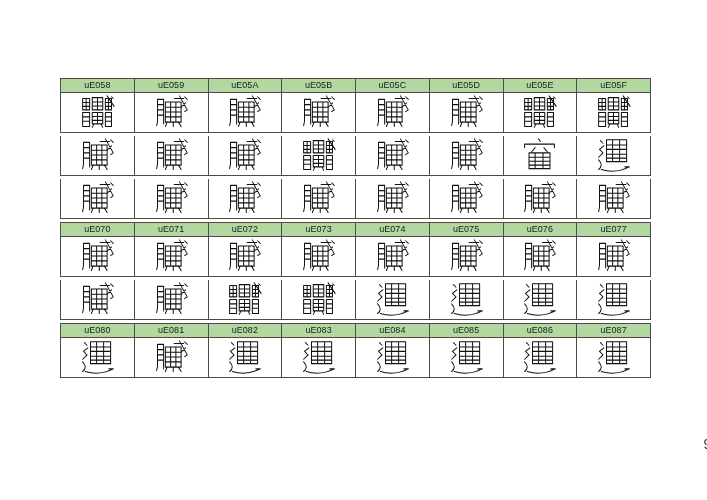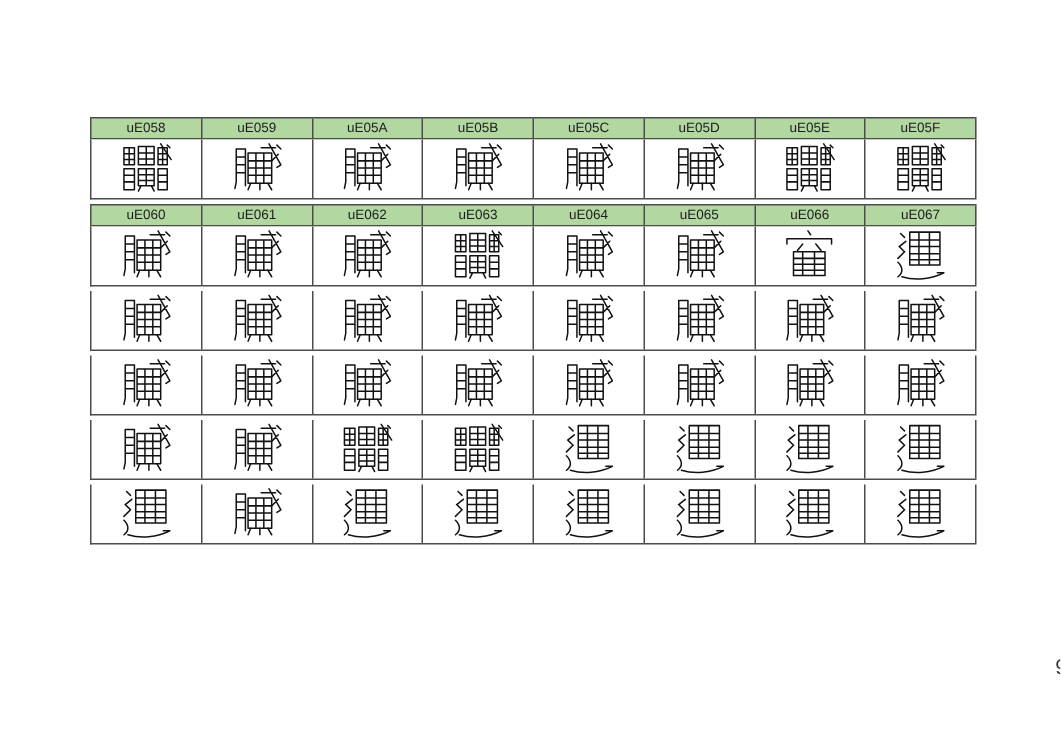--- a/index.html
+++ b/index.html
@@ -162,30 +162,20 @@
               <path d="M29 4 H36 M29 4 V17 M36 4 V17 M29 17 H36 M29 8.5 H36 M29 13 H36 M32.5 4 V17" fill="none" stroke="#121212" stroke-width="1.15" stroke-linecap="round"></path>
               <path d="M3 20 H11 M3 20 V36 M11 20 V36 M3 36 H11 M3 25 H11 M3 30 H11" fill="none" stroke="#121212" stroke-width="1.15" stroke-linecap="round"></path>
               <path d="M14 20 H26 M14 20 V33 M26 20 V33 M14 33 H26 M14 24.5 H26 M14 29 H26 M20 20 V33 M16 33 L14 37 M24 33 L26 37" fill="none" stroke="#121212" stroke-width="1.15" stroke-linecap="round"></path>
               <path d="M29 20 H36 M29 20 V36 M36 20 V36 M29 36 H36 M29 25 H36 M29 30 H36" fill="none" stroke="#121212" stroke-width="1.15" stroke-linecap="round"></path>
               <path d="M31 1 L39 13 M36 2 L38 4" fill="none" stroke="#121212" stroke-width="1.15" stroke-linecap="round"></path>
             </svg>
           </div>
         </div>
       </div>
       <div class="row-group">
-        <div class="header-row">
-          <div class="code-cell">uE060</div>
-          <div class="code-cell">uE061</div>
-          <div class="code-cell">uE062</div>
-          <div class="code-cell">uE063</div>
-          <div class="code-cell">uE064</div>
-          <div class="code-cell">uE065</div>
-          <div class="code-cell">uE066</div>
-          <div class="code-cell">uE067</div>
-        </div>
         <div class="glyph-row">
           <div class="glyph-cell">
             <svg viewBox="0 0 40 40">
               <path d="M4 5 H11 M4 5 V30 M11 5 V33 M4 11 H11 M4 17 H11 M4 23 H11 M4 30 L3 35" fill="none" stroke="#121212" stroke-width="1.15" stroke-linecap="round"></path>
               <path d="M13 8 H31 M13 8 V31 M31 8 V31 M13 31 H31 M13 14 H31 M13 19.5 H31 M13 25 H31 M19 8 V31 M25 8 V31" fill="none" stroke="#121212" stroke-width="1.15" stroke-linecap="round"></path>
               <path d="M15 31 L13 36 M22 31 V36 M28 31 L31 36" fill="none" stroke="#121212" stroke-width="1.15" stroke-linecap="round"></path>
               <path d="M23 4 H34 M29 1 L38 17 M38 17 L35 19 M36 9 L31 14 M35 2 L38 5" fill="none" stroke="#121212" stroke-width="1.15" stroke-linecap="round"></path>
             </svg>
           </div>
           <div class="glyph-cell">
@@ -310,20 +300,30 @@
             <svg viewBox="0 0 40 40">
               <path d="M4 5 H11 M4 5 V30 M11 5 V33 M4 11 H11 M4 17 H11 M4 23 H11 M4 30 L3 35" fill="none" stroke="#121212" stroke-width="1.15" stroke-linecap="round"></path>
               <path d="M13 8 H31 M13 8 V31 M31 8 V31 M13 31 H31 M13 14 H31 M13 19.5 H31 M13 25 H31 M19 8 V31 M25 8 V31" fill="none" stroke="#121212" stroke-width="1.15" stroke-linecap="round"></path>
               <path d="M15 31 L13 36 M22 31 V36 M28 31 L31 36" fill="none" stroke="#121212" stroke-width="1.15" stroke-linecap="round"></path>
               <path d="M23 4 H34 M29 1 L38 17 M38 17 L35 19 M36 9 L31 14 M35 2 L38 5" fill="none" stroke="#121212" stroke-width="1.15" stroke-linecap="round"></path>
             </svg>
           </div>
         </div>
       </div>
       <div class="row-group">
+        <div class="header-row">
+          <div class="code-cell">uE070</div>
+          <div class="code-cell">uE071</div>
+          <div class="code-cell">uE072</div>
+          <div class="code-cell">uE073</div>
+          <div class="code-cell">uE074</div>
+          <div class="code-cell">uE075</div>
+          <div class="code-cell">uE076</div>
+          <div class="code-cell">uE077</div>
+        </div>
         <div class="glyph-row">
           <div class="glyph-cell">
             <svg viewBox="0 0 40 40">
               <path d="M4 5 H11 M4 5 V30 M11 5 V33 M4 11 H11 M4 17 H11 M4 23 H11 M4 30 L3 35" fill="none" stroke="#121212" stroke-width="1.15" stroke-linecap="round"></path>
               <path d="M13 8 H31 M13 8 V31 M31 8 V31 M13 31 H31 M13 14 H31 M13 19.5 H31 M13 25 H31 M19 8 V31 M25 8 V31" fill="none" stroke="#121212" stroke-width="1.15" stroke-linecap="round"></path>
               <path d="M15 31 L13 36 M22 31 V36 M28 31 L31 36" fill="none" stroke="#121212" stroke-width="1.15" stroke-linecap="round"></path>
               <path d="M23 4 H34 M29 1 L38 17 M38 17 L35 19 M36 9 L31 14 M35 2 L38 5" fill="none" stroke="#121212" stroke-width="1.15" stroke-linecap="round"></path>
             </svg>
           </div>
           <div class="glyph-cell">
@@ -452,20 +452,30 @@
             <svg viewBox="0 0 40 40">
               <path d="M5 3 L8 6" fill="none" stroke="#121212" stroke-width="1.15" stroke-linecap="round"></path>
               <path d="M9 9 L4 13 L8 17 L3 22" fill="none" stroke="#121212" stroke-width="1.15" stroke-linecap="round"></path>
               <path d="M3 25 C7 29 7 33 3 36 M6 36 C16 39 28 38 38 33 M33 33 L38 33" fill="none" stroke="#121212" stroke-width="1.15" stroke-linecap="round"></path>
               <path d="M12 2 H35 M12 2 V27 M35 2 V27 M12 27 H35 M12 8 H35 M12 13 H35 M12 18.5 H35 M12 23 H35 M19 2 V27 M27 2 V27" fill="none" stroke="#121212" stroke-width="1.15" stroke-linecap="round"></path>
             </svg>
           </div>
         </div>
       </div>
       <div class="row-group">
+        <div class="header-row">
+          <div class="code-cell">uE080</div>
+          <div class="code-cell">uE081</div>
+          <div class="code-cell">uE082</div>
+          <div class="code-cell">uE083</div>
+          <div class="code-cell">uE084</div>
+          <div class="code-cell">uE085</div>
+          <div class="code-cell">uE086</div>
+          <div class="code-cell">uE087</div>
+        </div>
         <div class="glyph-row">
           <div class="glyph-cell">
             <svg viewBox="0 0 40 40">
               <path d="M5 3 L8 6" fill="none" stroke="#121212" stroke-width="1.15" stroke-linecap="round"></path>
               <path d="M9 9 L4 13 L8 17 L3 22" fill="none" stroke="#121212" stroke-width="1.15" stroke-linecap="round"></path>
               <path d="M3 25 C7 29 7 33 3 36 M6 36 C16 39 28 38 38 33 M33 33 L38 33" fill="none" stroke="#121212" stroke-width="1.15" stroke-linecap="round"></path>
               <path d="M12 2 H35 M12 2 V27 M35 2 V27 M12 27 H35 M12 8 H35 M12 13 H35 M12 18.5 H35 M12 23 H35 M19 2 V27 M27 2 V27" fill="none" stroke="#121212" stroke-width="1.15" stroke-linecap="round"></path>
             </svg>
           </div>
           <div class="glyph-cell">

